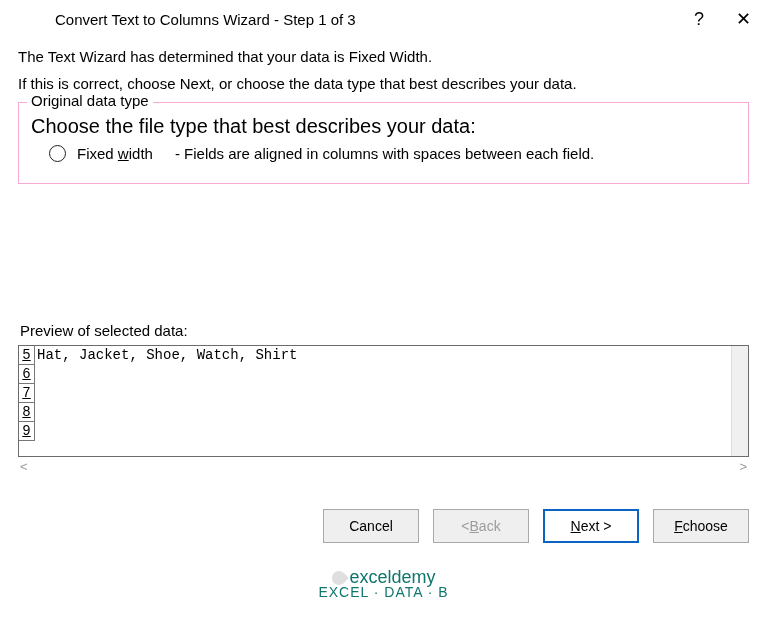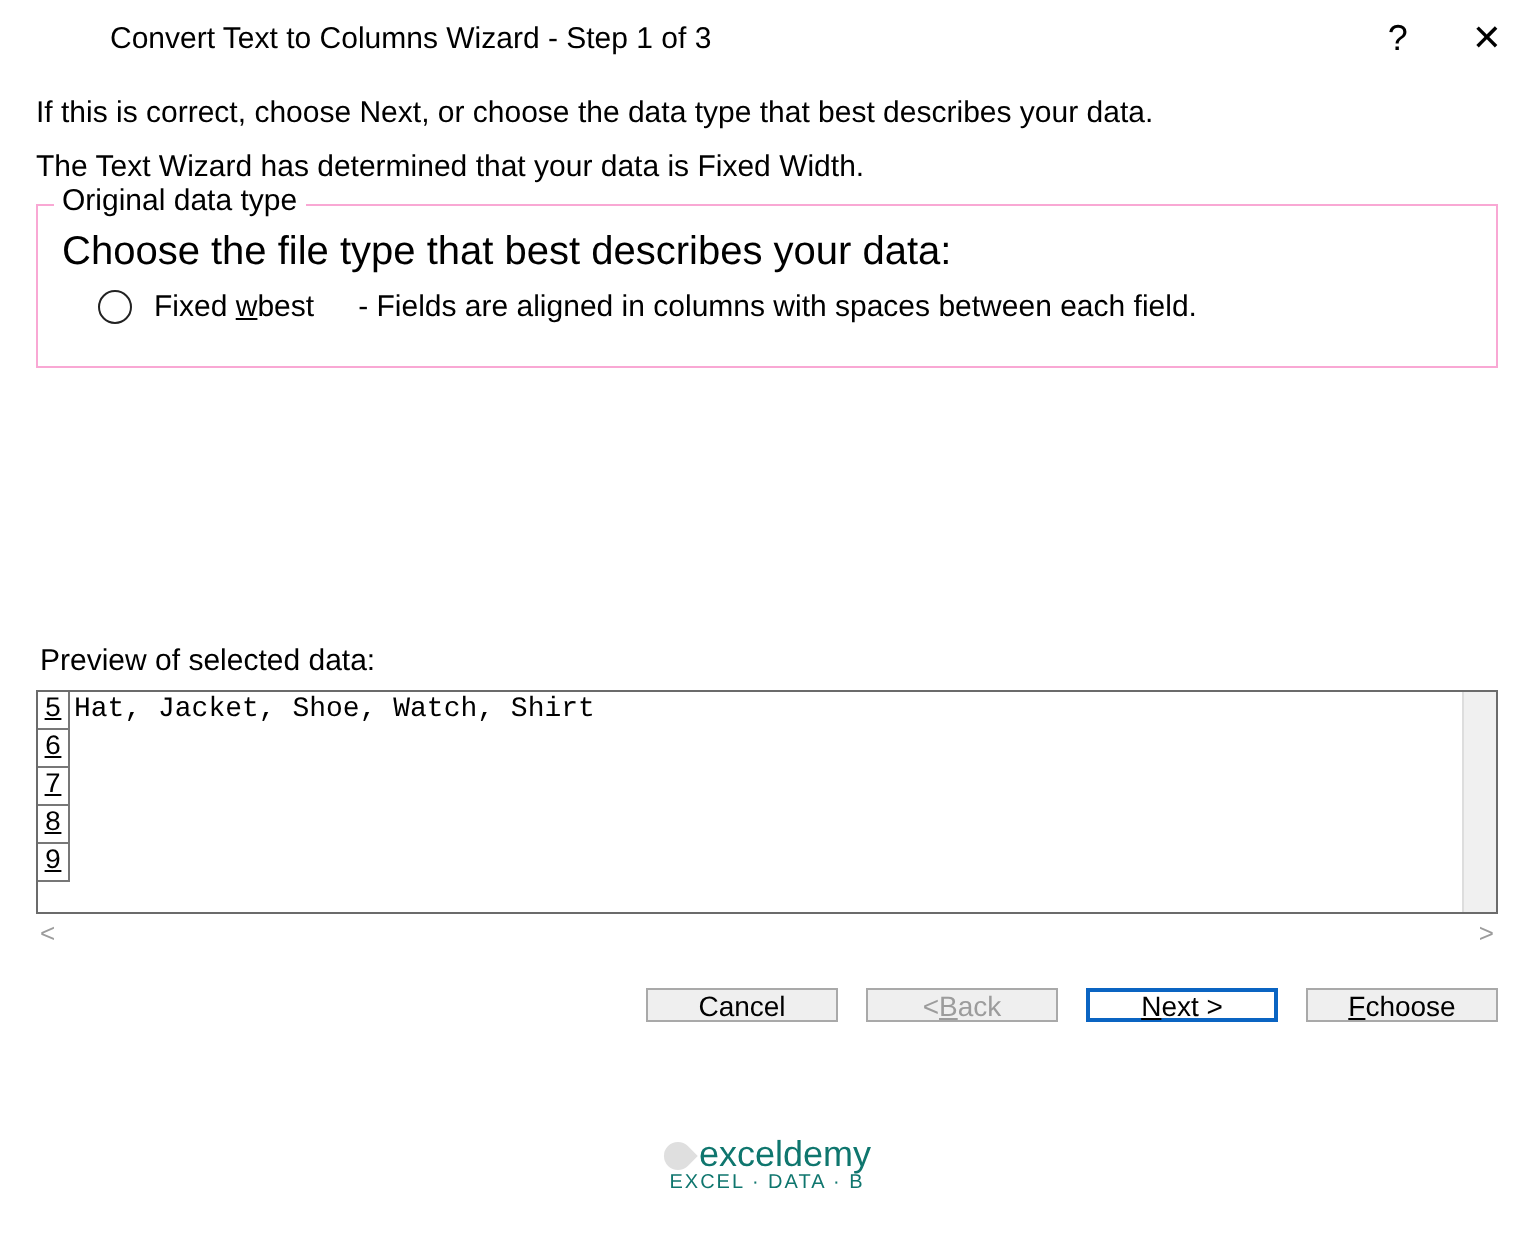--- a/index.html
+++ b/index.html
@@ -137,28 +137,29 @@
     font-size: 13px;
   }
   .button-row {
     display: flex;
     justify-content: flex-end;
     gap: 14px;
     padding: 20px 18px 0 0;
   }
   .btn {
     min-width: 96px;
-    height: 17px;
+    height: 34px;
     border: 1px solid #a9a9a9;
     background: #efefef;
     display: inline-flex;
     align-items: center;
     justify-content: center;
     font-size: 14px;
     cursor: pointer;
+    margin-top: 15px;
   }
   .btn.disabled {
     color: #9c9c9c;
     cursor: default;
   }
   .btn.primary {
     border: 2px solid #0a64c2;
     background: #fff;
   }
   .btn .ul { text-decoration: underline; }
@@ -167,21 +168,21 @@
     left: 50%;
     top: 570px;
     transform: translateX(-50%);
     text-align: center;
     color: #0f766e;
     font-size: 18px;
     line-height: 14px;
     pointer-events: none;
   }
   .watermark .sub {
-    font-size: 10px;
+    font-size: 14px;
     letter-spacing: 1px;
   }
   .watermark .leaf {
     display:inline-block;
     width:14px;height:14px;
     background:#c9c9c9;
     border-radius:50% 0 50% 50%;
     transform:rotate(45deg);
     vertical-align:middle;
     margin-right:4px;
@@ -192,31 +193,31 @@
 <body>
 
 <div class="titlebar">
   <span class="title">Convert Text to Columns Wizard - Step 1 of 3</span>
   <span class="help">?</span>
   <span class="close">✕</span>
 </div>
 
 <div class="content">
 
+  <div class="intro-line">The Text Wizard has determined that your data is Fixed Width.</div>
   <div class="intro-line">If this is correct, choose Next, or choose the data type that best describes your data.</div>
-  <div class="intro-line">The Text Wizard has determined that your data is Fixed Width.</div>
 
   <div class="fieldset">
     <span class="legend">Original data type</span>
     <div class="choose-line">Choose the file type that best describes your data:</div>
 
 
     <div class="radio-row">
       <span class="radio"></span>
-      <span class="radio-label"><span>Fixed </span><span class="ul">w</span><span>best</span></span>
+      <span class="radio-label"><span>Fixed </span><span class="ul">w</span><span>idth</span></span>
       <span class="radio-desc">- Fields are aligned in columns with spaces between each field.</span>
     </div>
   </div>
 
   <div class="preview-label">Preview of selected data:</div>
 
   <div class="preview-box">
     <div class="preview-row">
       <div class="preview-rownum">5</div>
       <div class="preview-cell">Hat, Jacket, Shoe, Watch, Shirt</div>

